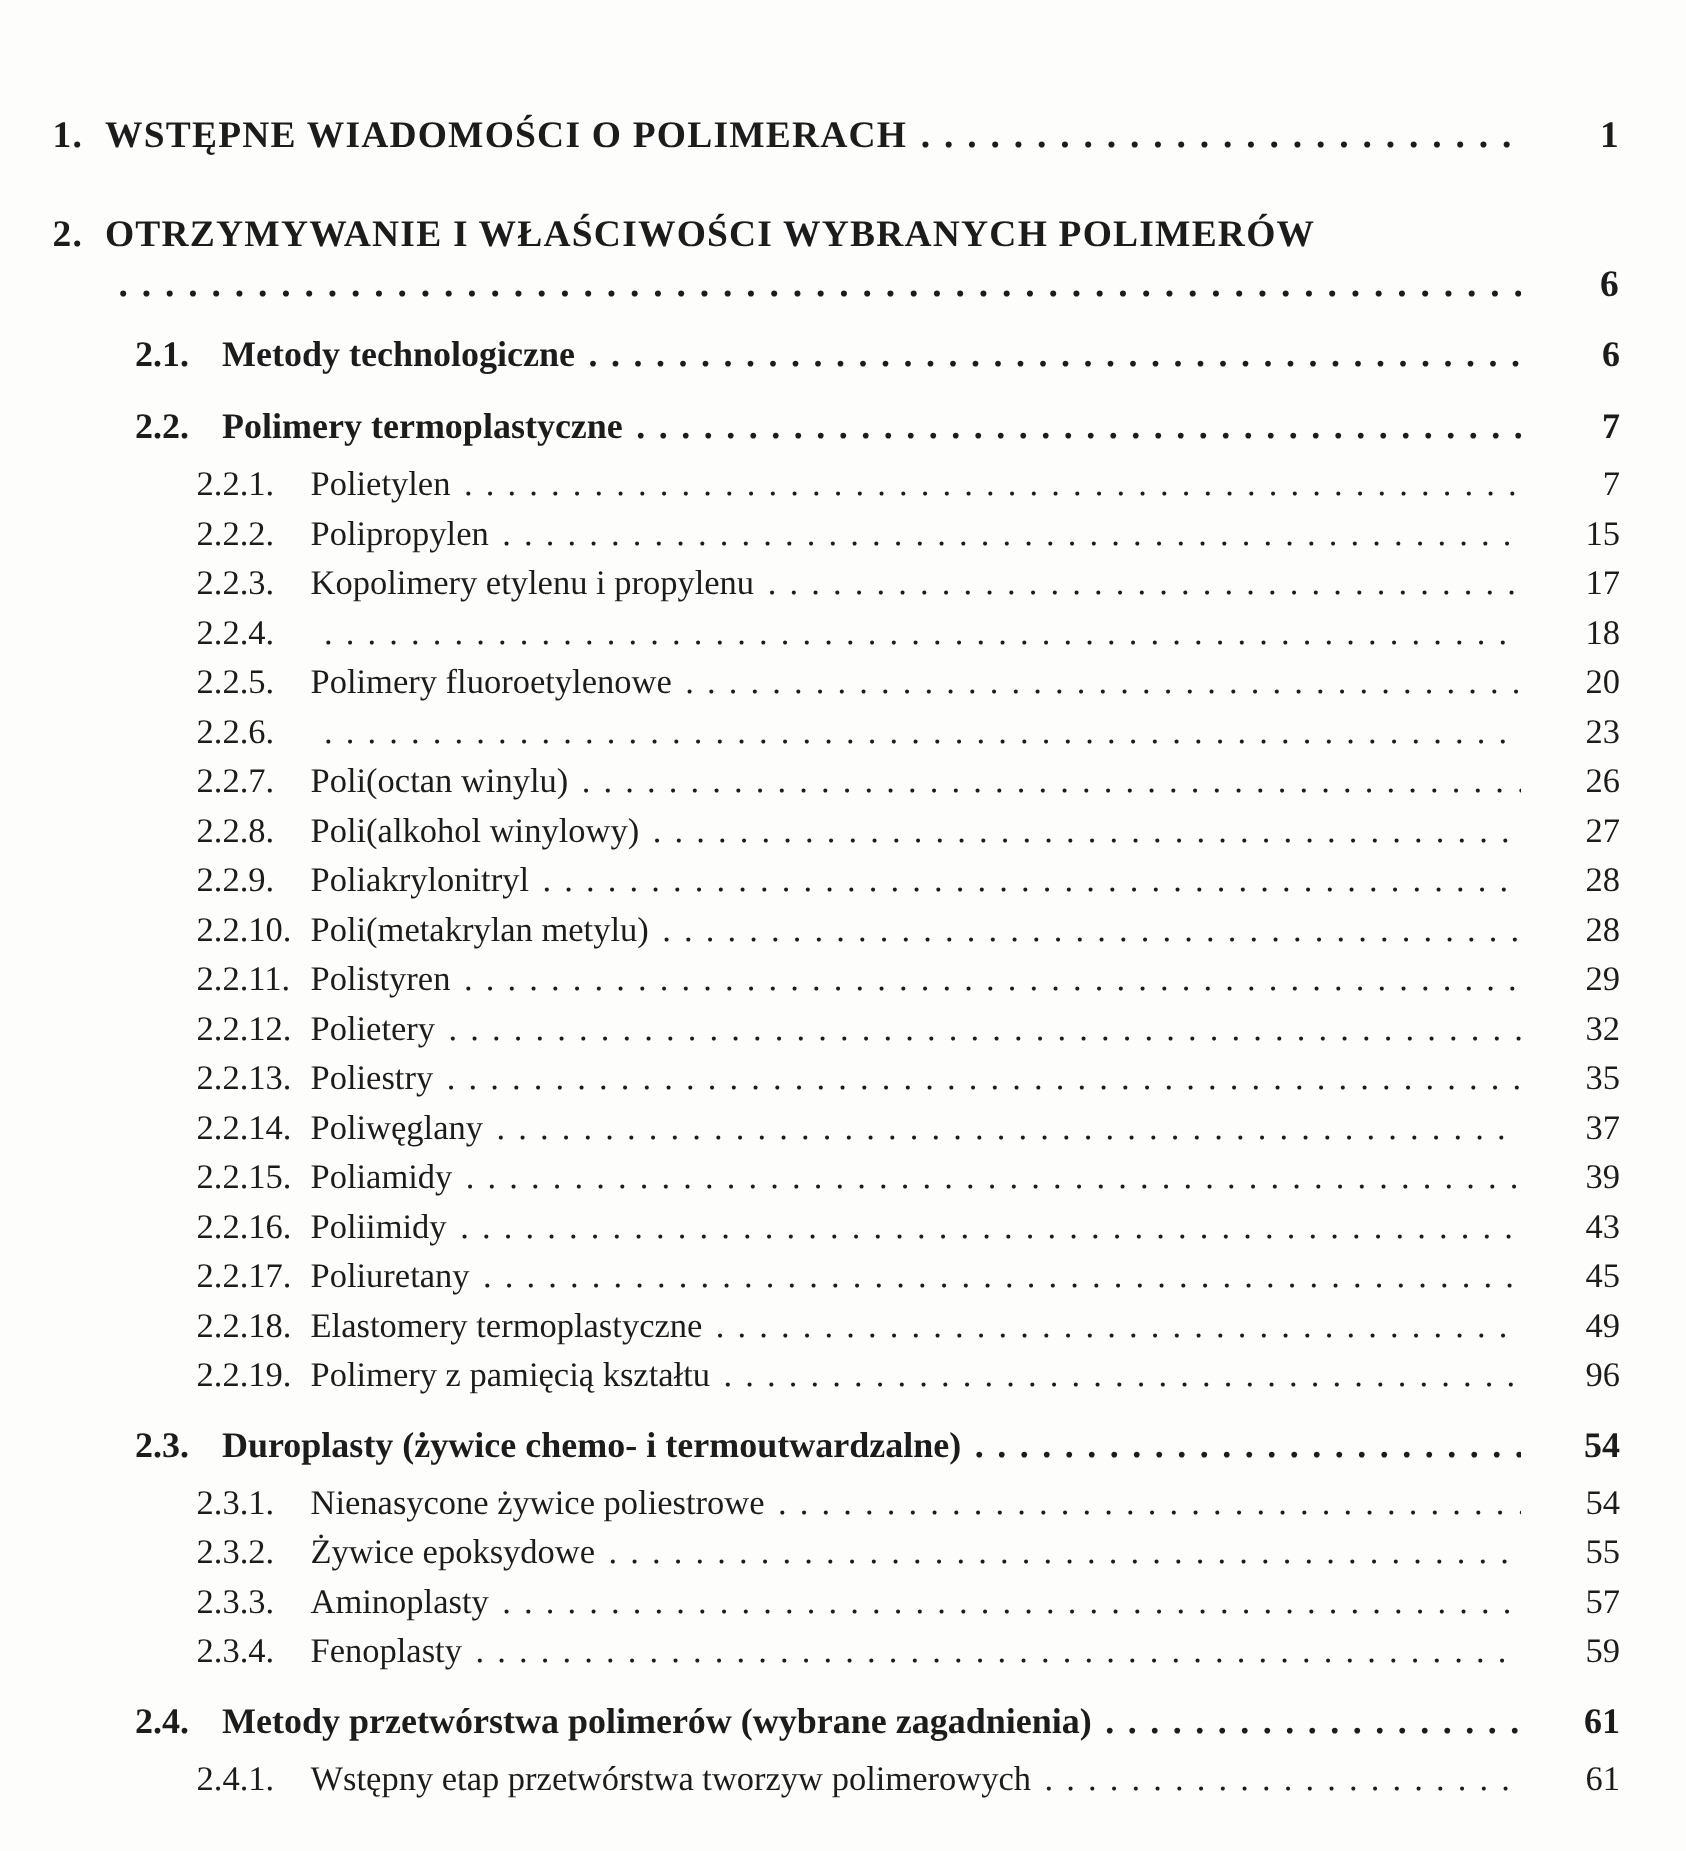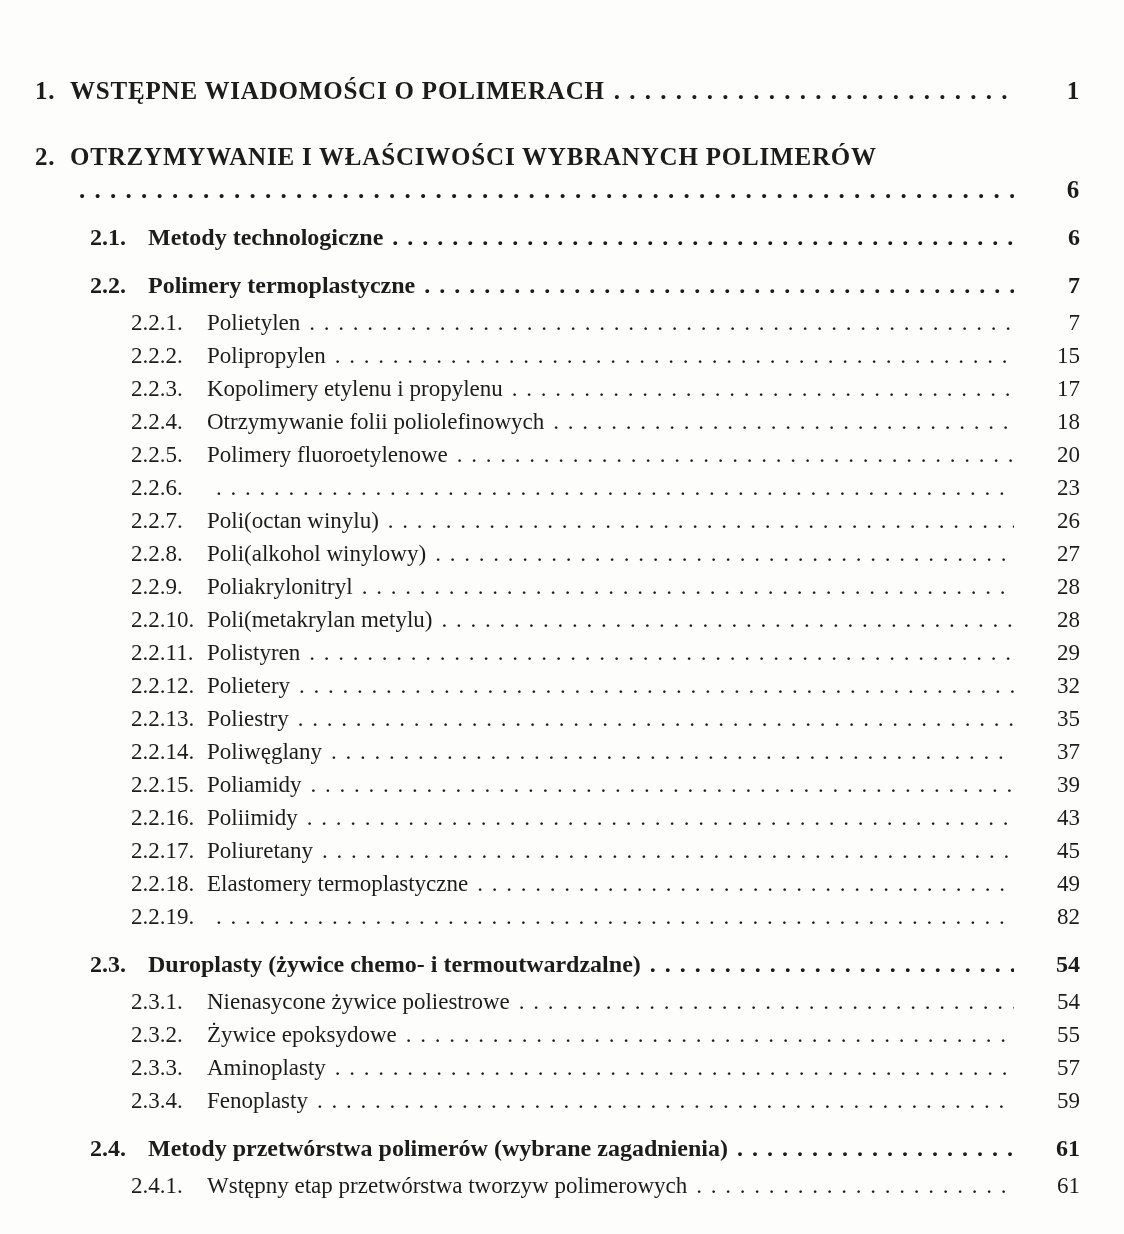--- a/index.html
+++ b/index.html
@@ -157,21 +157,20 @@
             <span class="t">Kopolimery etylenu i propylenu</span>
             <span class="dots">. . . . . . . . . . . . . . . . . . . . . . . . . . . . . . . . . . . . . . . . . . . . . . . . . . . . . . . . . . . . . . . . . . . . . . . . . . . . . . . . . . . . . . . . . . . . . . . . . . . . . . . . . . . . . .</span>
             <span class="pg">17</span>
           </div>
         </div>
       </div>
       <div class="row subsection">
         <span class="num">2.2.4.</span>
         <div class="cols">
           <div class="tl">
-            <span class="t">Otrzymywanie folii poliolefinowych</span>
             <span class="dots">. . . . . . . . . . . . . . . . . . . . . . . . . . . . . . . . . . . . . . . . . . . . . . . . . . . . . . . . . . . . . . . . . . . . . . . . . . . . . . . . . . . . . . . . . . . . . . . . . . . . . . . . . . . . . .</span>
             <span class="pg">18</span>
           </div>
         </div>
       </div>
       <div class="row subsection">
         <span class="num">2.2.5.</span>
         <div class="cols">
           <div class="tl">
             <span class="t">Polimery fluoroetylenowe</span>
@@ -306,22 +305,23 @@
             <span class="t">Elastomery termoplastyczne</span>
             <span class="dots">. . . . . . . . . . . . . . . . . . . . . . . . . . . . . . . . . . . . . . . . . . . . . . . . . . . . . . . . . . . . . . . . . . . . . . . . . . . . . . . . . . . . . . . . . . . . . . . . . . . . . . . . . . . . . .</span>
             <span class="pg">49</span>
           </div>
         </div>
       </div>
       <div class="row subsection">
         <span class="num">2.2.19.</span>
         <div class="cols">
           <div class="tl">
-            <span class="dots">. . . . . . . . . . . . . . . . . . . . . . . . . . . . . . . . . . . . . . . . . . . . . . . . . . . . . . . . . . . . . . . . . . . . . . . . . . . . . . . . . . . . . . . . . . . . . . . . . . . . . . . . . . . . . .</span>
-            <span class="pg">82</span>
+            <span class="t">Polimery z pamięcią kształtu</span>
+            <span class="dots">. . . . . . . . . . . . . . . . . . . . . . . . . . . . . . . . . . . . . . . . . . . . . . . . . . . . . . . . . . . . . . . . . . . . . . . . . . . . . . . . . . . . . . . . . . . . . . . . . . . . . . . . . . . . . .</span>
+            <span class="pg">96</span>
           </div>
         </div>
       </div>
       <div class="row section">
         <span class="num">2.3.</span>
         <div class="cols">
           <div class="tl">
             <span class="t">Duroplasty (żywice chemo- i termoutwardzalne)</span>
             <span class="dots">. . . . . . . . . . . . . . . . . . . . . . . . . . . . . . . . . . . . . . . . . . . . . . . . . . . . . . . . . . . . . . . . . . . . . . . . . . . . . . . . . . . . . . . . . . . . . . . . . . . . . . . . . . . . . .</span>
             <span class="pg">54</span>

